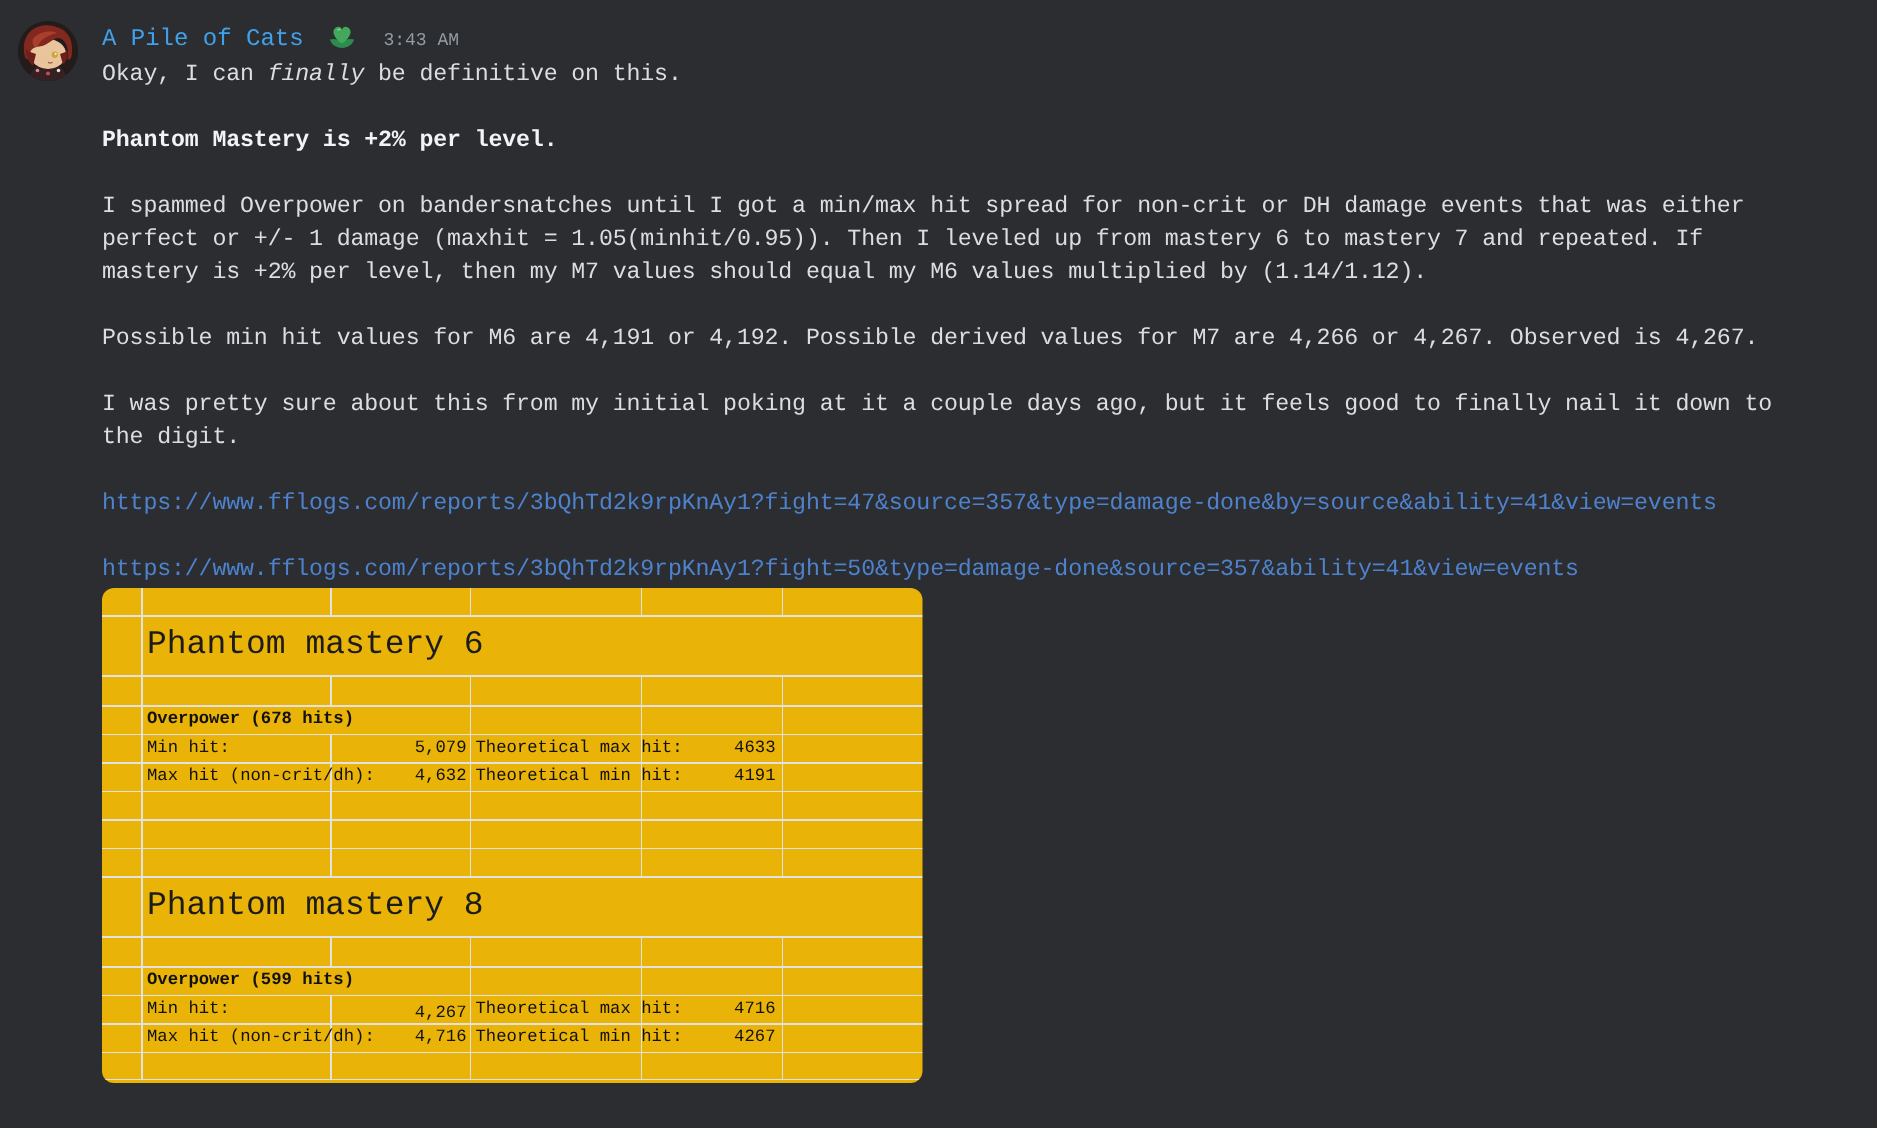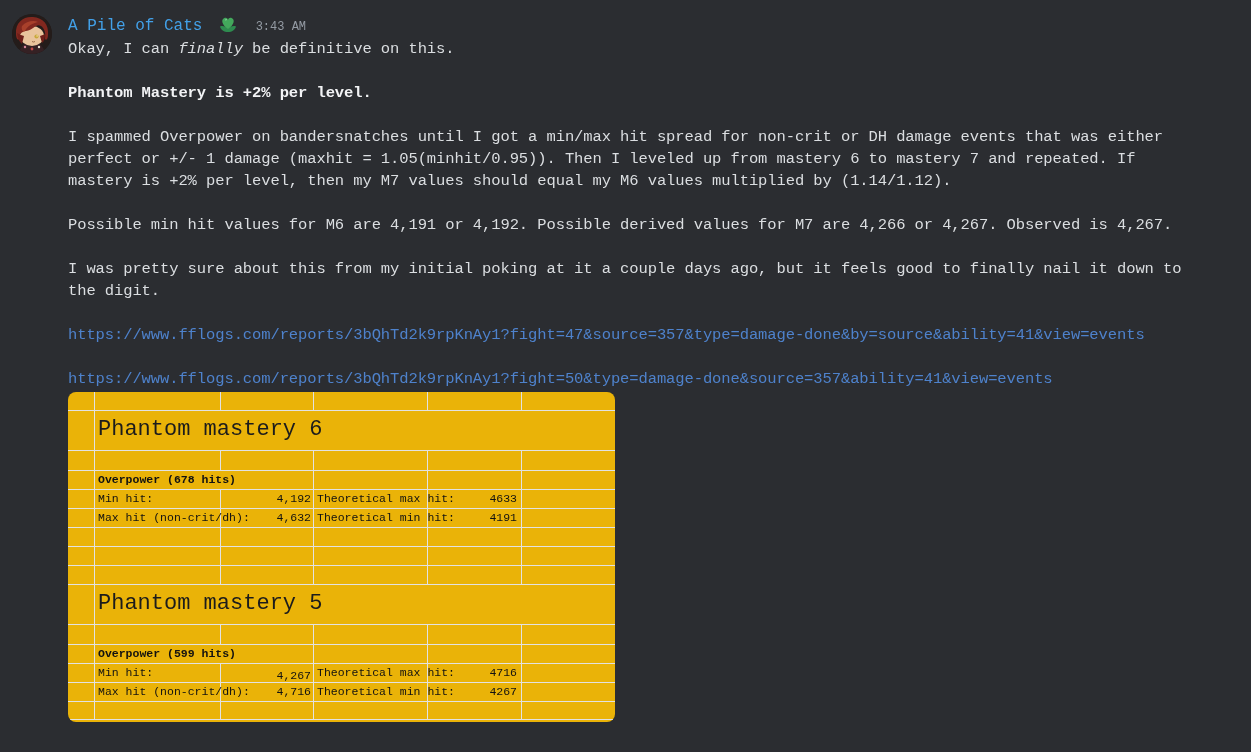--- a/index.html
+++ b/index.html
@@ -131,29 +131,29 @@
               <line x1="359.5" y1="232" x2="359.5" y2="327"></line>
               <line x1="453.5" y1="0" x2="453.5" y2="18"></line>
               <line x1="453.5" y1="58" x2="453.5" y2="192"></line>
               <line x1="453.5" y1="232" x2="453.5" y2="327"></line>
             </g>
           </svg>
 
           <div class="stitle" style="top:18px;">Phantom mastery 6</div>
           <div class="sc b" style="left:30px;top:78px;">Overpower (678 hits)</div>
           <div class="sc" style="left:30px;top:97px;">Min hit:</div>
-          <div class="sc num" style="left:152px;top:97px;width:91px;">4,192</div>
+          <div class="sc num" style="left:152px;top:97px;width:91px;">5,079</div>
           <div class="sc" style="left:249px;top:97px;">Theoretical max hit:</div>
           <div class="sc num" style="left:359px;top:97px;width:90px;">4633</div>
           <div class="sc" style="left:30px;top:116px;">Max hit (non-crit/dh):</div>
           <div class="sc num" style="left:152px;top:116px;width:91px;">4,632</div>
           <div class="sc" style="left:249px;top:116px;">Theoretical min hit:</div>
           <div class="sc num" style="left:359px;top:116px;width:90px;">4191</div>
 
-          <div class="stitle" style="top:192px;">Phantom mastery 5</div>
+          <div class="stitle" style="top:192px;">Phantom mastery 8</div>
           <div class="sc b" style="left:30px;top:252px;">Overpower (599 hits)</div>
           <div class="sc" style="left:30px;top:271px;">Min hit:</div>
           <div class="sc num" style="left:152px;top:274px;width:91px;">4,267</div>
           <div class="sc" style="left:249px;top:271px;">Theoretical max hit:</div>
           <div class="sc num" style="left:359px;top:271px;width:90px;">4716</div>
           <div class="sc" style="left:30px;top:290px;">Max hit (non-crit/dh):</div>
           <div class="sc num" style="left:152px;top:290px;width:91px;">4,716</div>
           <div class="sc" style="left:249px;top:290px;">Theoretical min hit:</div>
           <div class="sc num" style="left:359px;top:290px;width:90px;">4267</div>
         </div>

